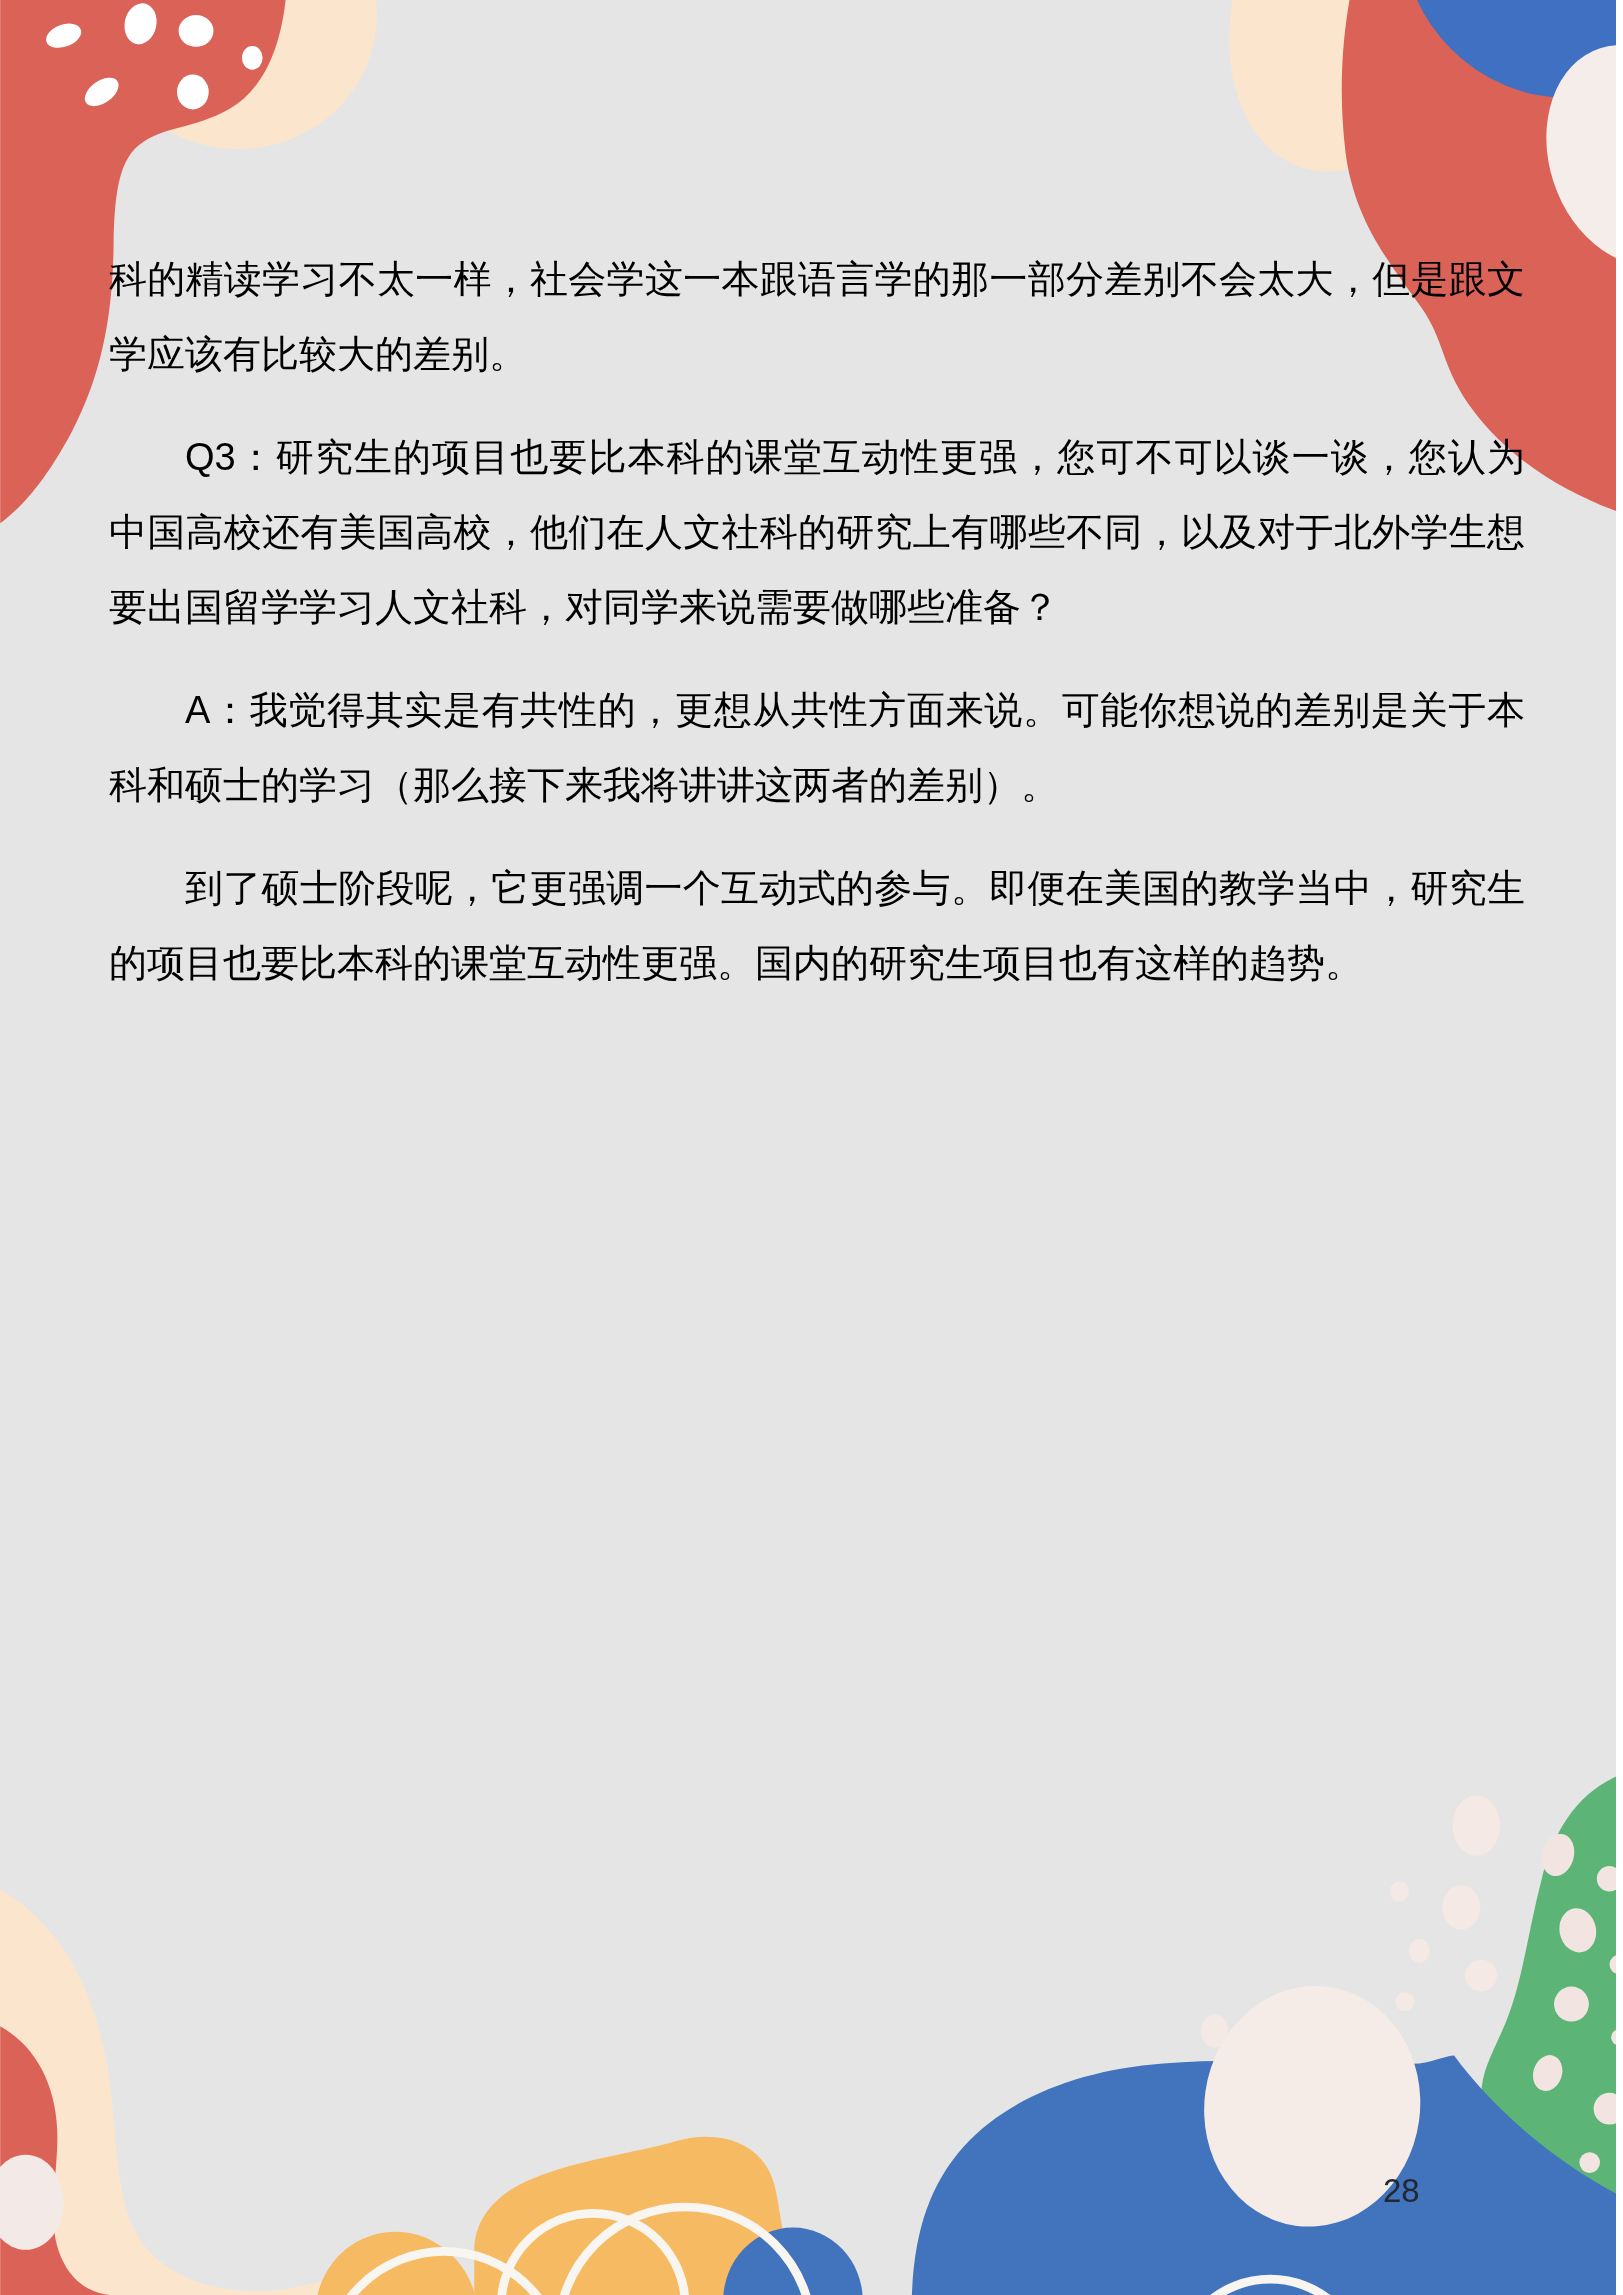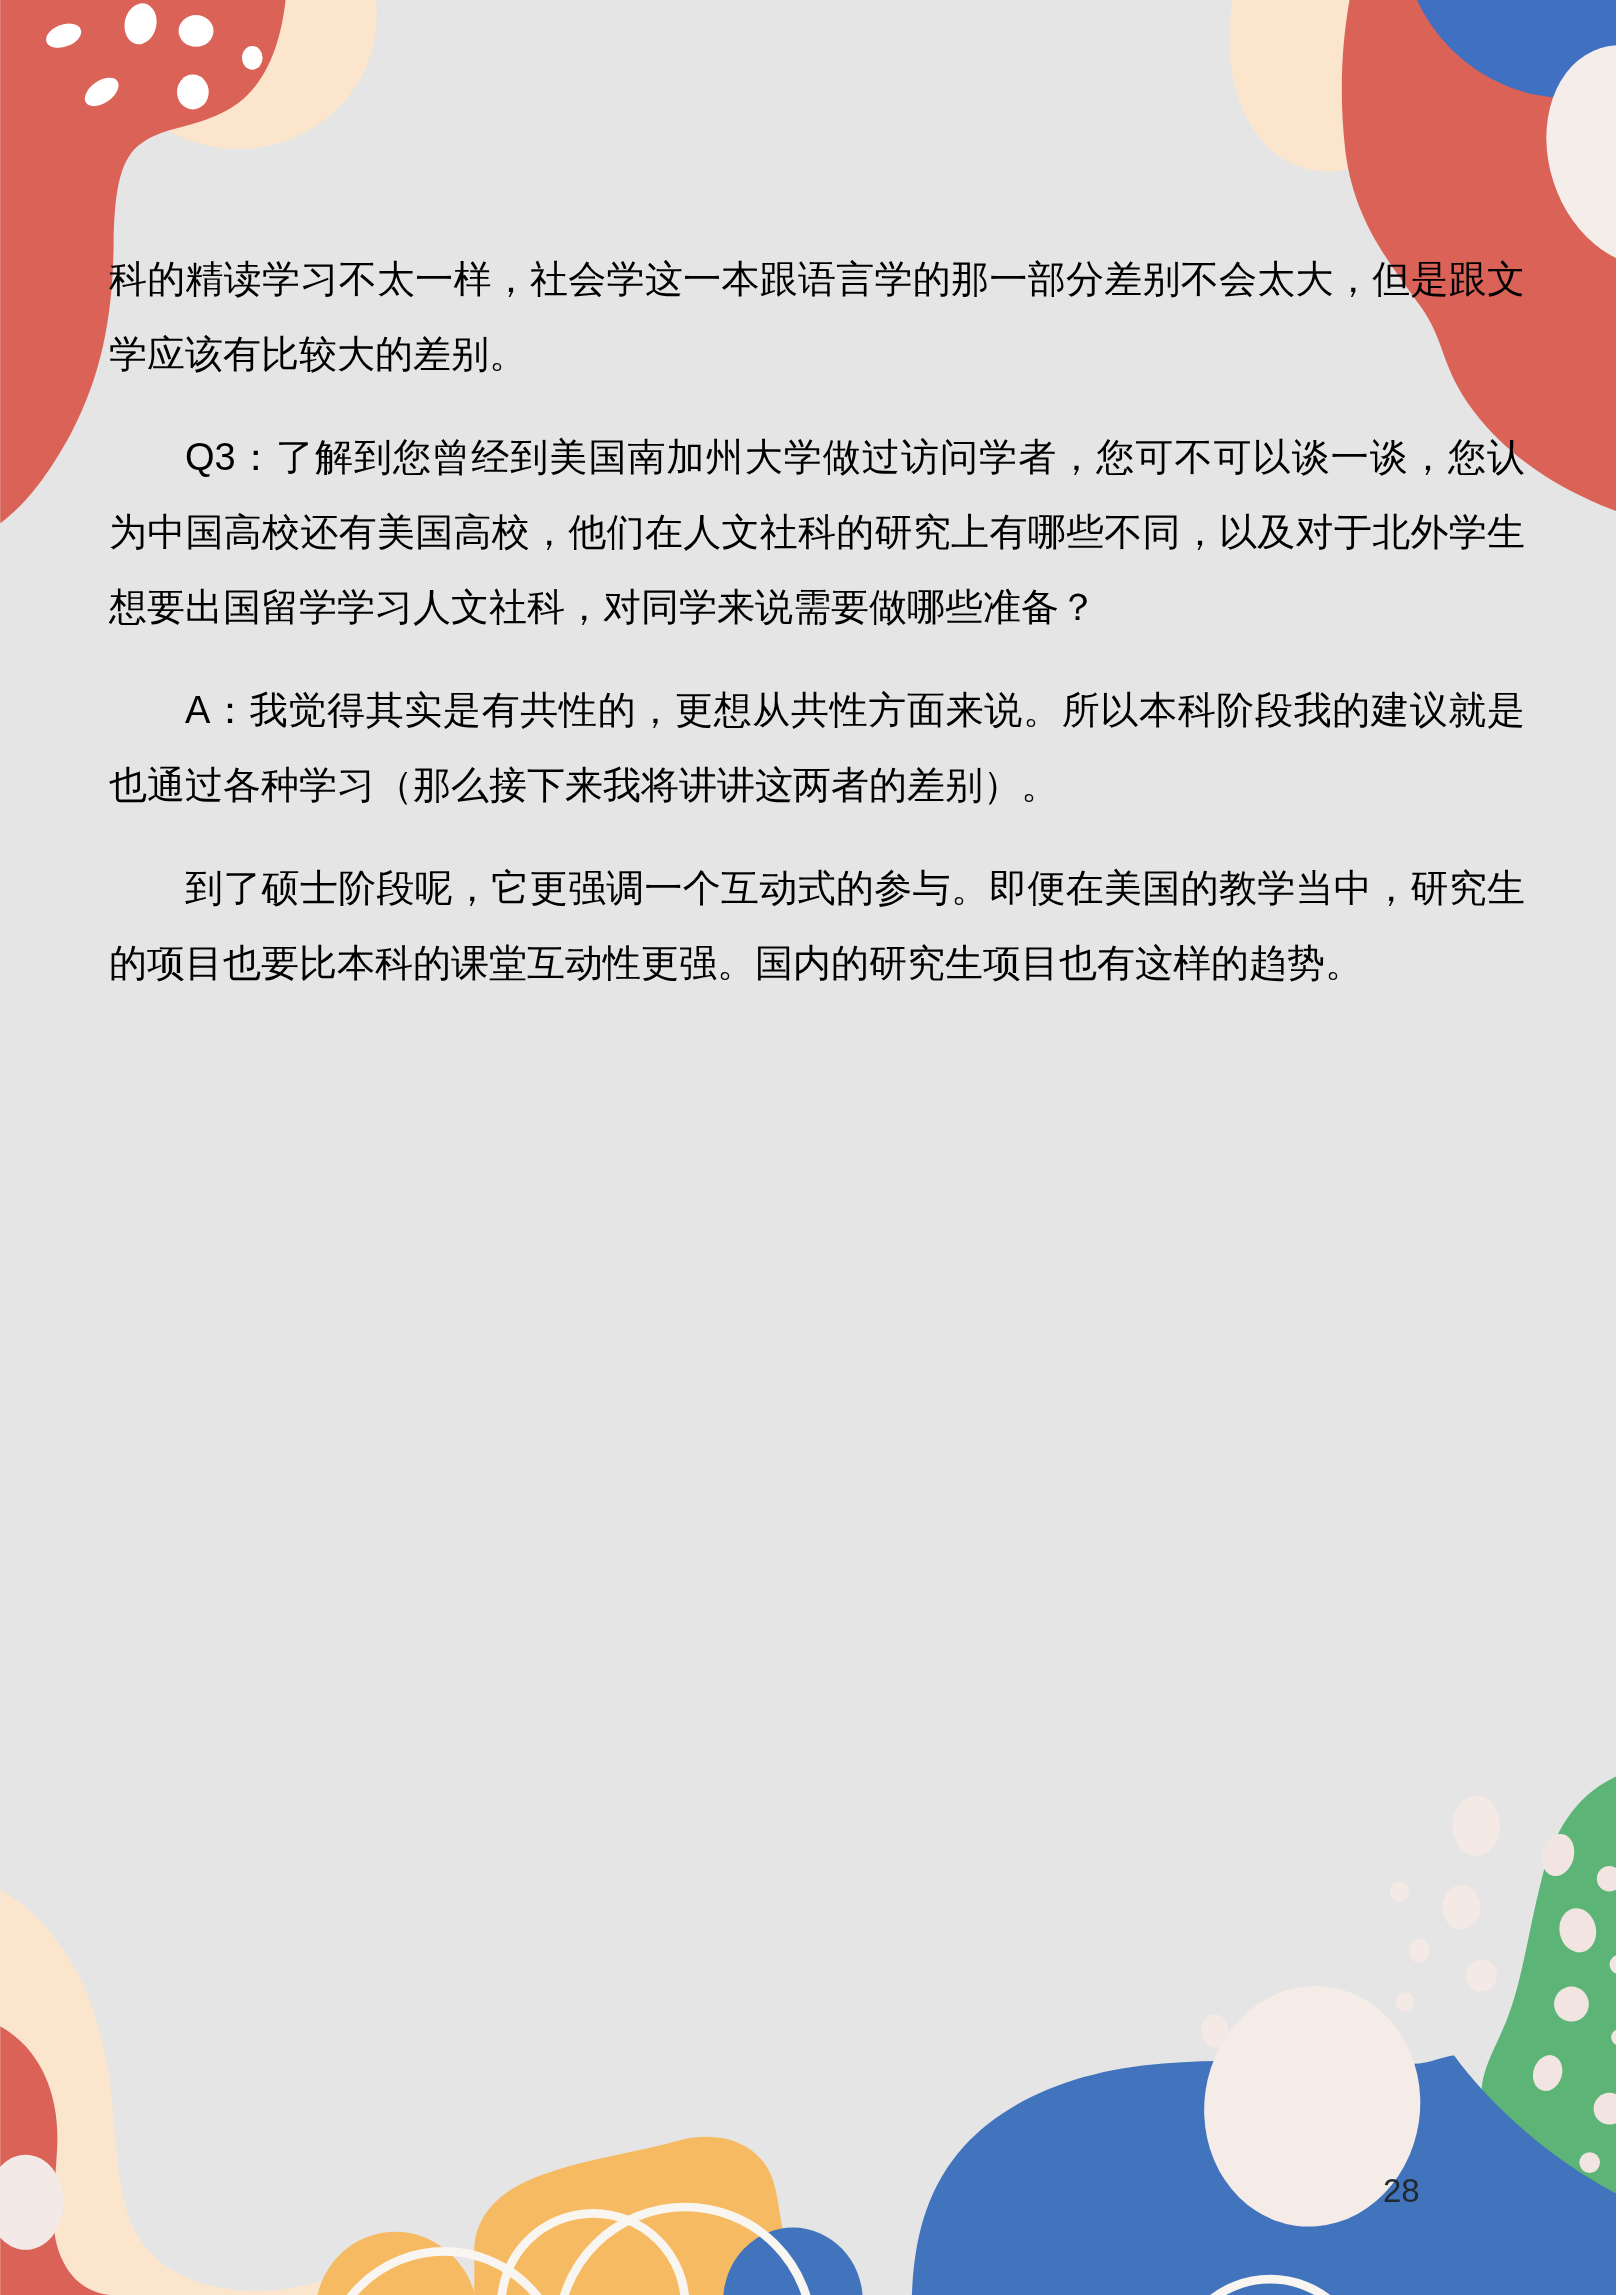--- a/index.html
+++ b/index.html
@@ -108,21 +108,21 @@
 
     <path d="M1150,2895 C1153,2818 1171,2757 1216,2707 C1272,2646 1362,2611 1467,2603 C1592,2593 1700,2608 1790,2603 C1812,2600 1824,2593 1834,2593 C1877,2652 1952,2723 2048,2772 L2048,2895 Z" fill="#4273BD"></path>
 
     <ellipse cx="1655" cy="2657" rx="136" ry="152" transform="rotate(8 1655 2657)" fill="#F5ECE8"></ellipse>
 
     <circle cx="1602" cy="2995" r="120" fill="none" stroke="#F9F5F1" stroke-width="11"></circle>
   </svg>
 
   <div class="text-block">
     <p>科的精读学习不太一样，社会学这一本跟语言学的那一部分差别不会太大，但是跟文学应该有比较大的差别。</p>
-    <p class="indent">Q3：了解到您曾经到美国南加州大学做过访问学者，您可不可以谈一谈，您认为中国高校还有美国高校，他们在人文社科的研究上有哪些不同，以及对于北外学生想要出国留学学习人文社科，对同学来说需要做哪些准备？</p>
-    <p class="indent">A：我觉得其实是有共性的，更想从共性方面来说。所以本科阶段我的建议就是也通过各种学习（那么接下来我将讲讲这两者的差别）。</p>
+    <p class="indent">Q3：研究生的项目也要比本科的课堂互动性更强，您可不可以谈一谈，您认为中国高校还有美国高校，他们在人文社科的研究上有哪些不同，以及对于北外学生想要出国留学学习人文社科，对同学来说需要做哪些准备？</p>
+    <p class="indent">A：我觉得其实是有共性的，更想从共性方面来说。可能你想说的差别是关于本科和硕士的学习（那么接下来我将讲讲这两者的差别）。</p>
     <p class="indent">到了硕士阶段呢，它更强调一个互动式的参与。即便在美国的教学当中，研究生的项目也要比本科的课堂互动性更强。国内的研究生项目也有这样的趋势。</p>
   </div>
 
   <div class="page-number">28</div>
 
 </div>
 
 
 </body></html>

